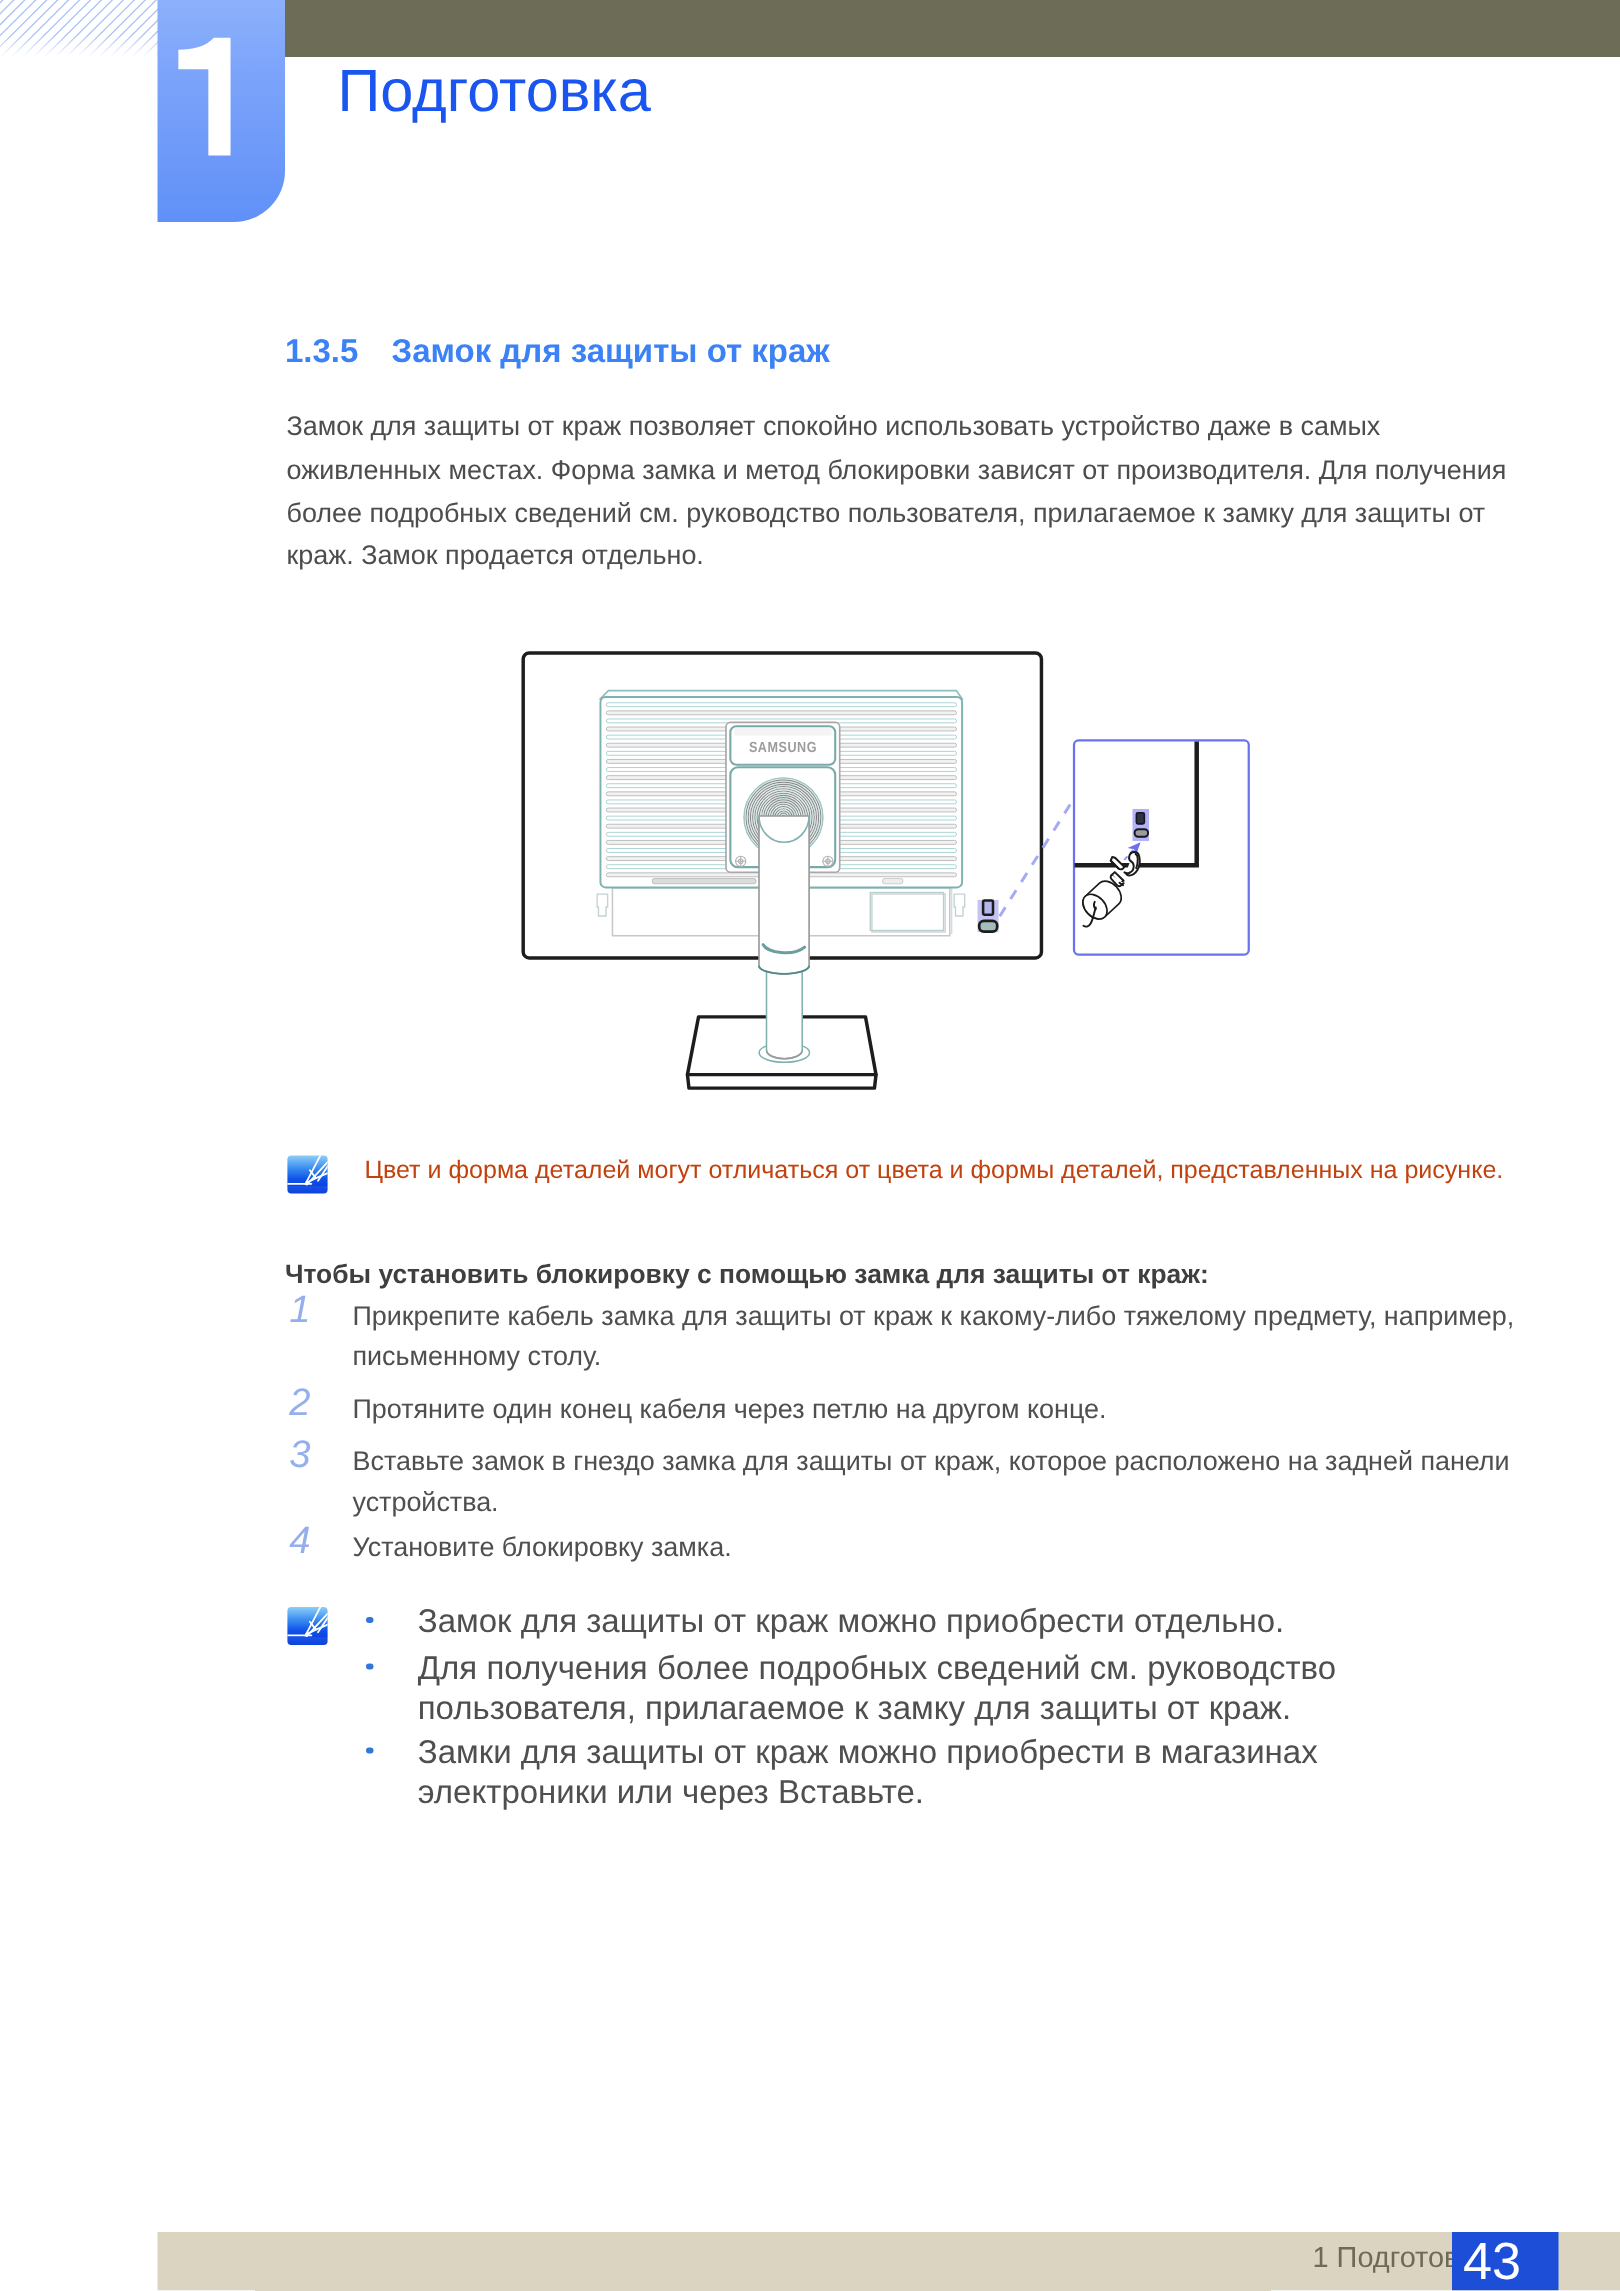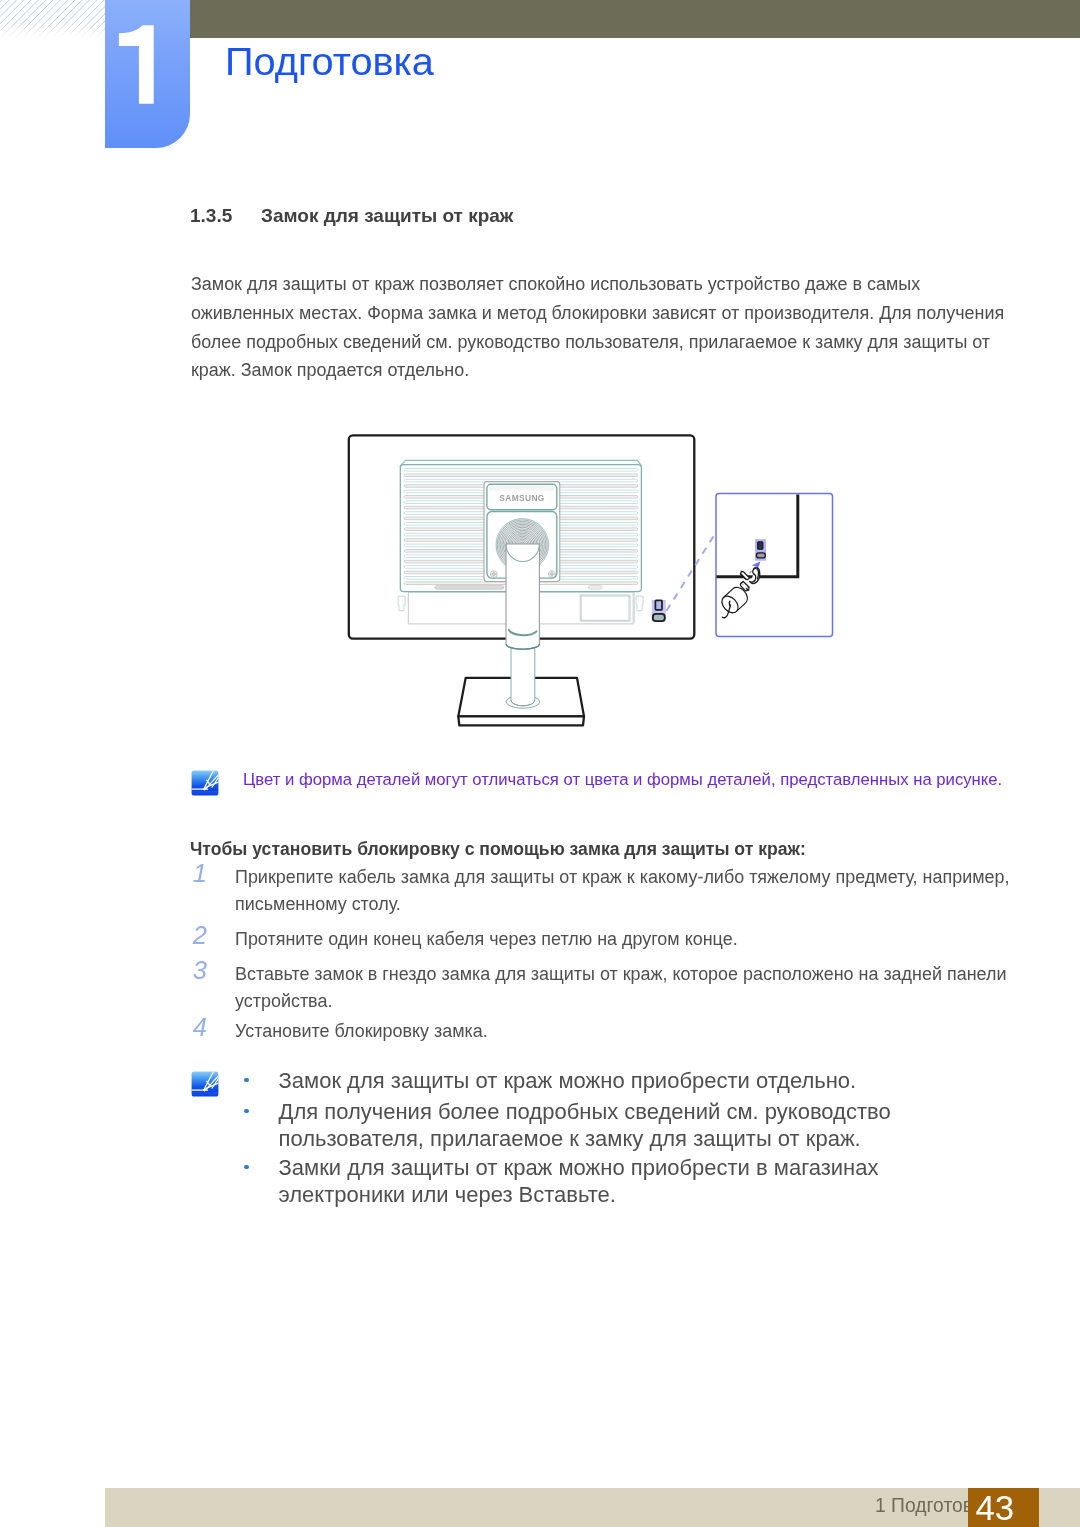--- a/index.html
+++ b/index.html
@@ -13,28 +13,28 @@
   #hatch{position:absolute;left:0;top:0;width:196px;height:38px;}
   #olive-bar{position:absolute;left:190px;top:0;width:890px;height:38px;background:#6d6c57;}
   #chapter-badge{position:absolute;left:105px;top:0;width:85px;height:148px;
       border-bottom-right-radius:34px;
       background:linear-gradient(180deg,#8cb0fb 0%,#7ba3fa 35%,#6090f8 100%);}
   #chapter-num{position:absolute;left:0;top:0;width:85px;height:148px;}
   #chapter-title{position:absolute;left:225px;top:39px;color:#1a55f0;font-size:39.7px;
       line-height:44px;font-weight:400;letter-spacing:0px;}
 
   
-  #sec-head{position:absolute;left:190px;top:205px;color:#404040;font-size:19px;font-weight:bold;}
+  #sec-head{position:absolute;left:190px;top:221px;color:#3b82f6;font-size:22px;font-weight:bold;}
   #sec-head .num{display:inline-block;width:71px;}
   #intro{position:absolute;left:191px;top:270px;width:830px;color:#4d4d4d;
       font-size:17.95px;line-height:28.8px;}
 
   
   .note-icon{position:absolute;}
-  .note-text{position:absolute;color:#6d28d9;font-size:16.7px;line-height:26.1px;}
+  .note-text{position:absolute;color:#c2410c;font-size:16.7px;line-height:26.1px;}
 
   #note1-text div{white-space:nowrap;}
 
   #proc-head{position:absolute;left:190px;top:839px;color:#3f3f3f;
       font-size:17.6px;font-weight:bold;letter-spacing:0px;}
 
   
   .step{position:absolute;left:190px;width:828px;}
   .step-n{position:absolute;left:0px;top:-4px;width:17px;text-align:right;
       color:#95aeec;font-size:25.5px;line-height:27.2px;font-style:italic;font-weight:400;
@@ -42,21 +42,21 @@
   .step-t{margin-left:45px;color:#4f4f4f;font-size:17.95px;line-height:27.2px;}
 
   
   .bullet{position:absolute;left:242px;width:752px;}
   .bdot{position:absolute;left:2.4px;top:11px;width:4.6px;height:4.6px;border-radius:50%;background:#3177d6;}
   .btxt{margin-left:36.5px;color:#4f4f4f;font-size:22px;line-height:27.3px;}
 
   
   #footer-bar{position:absolute;left:105px;top:1487.7px;width:975px;height:39.3px;background:#dad4c1;}
   #footer-label{position:absolute;left:835px;top:1494.5px;color:#6e6a56;font-size:19.3px;margin-left:40px;}
-  #page-box{position:absolute;left:967.5px;top:1487.7px;width:71px;height:39.3px;background:#a16207;}
+  #page-box{position:absolute;left:967.5px;top:1487.7px;width:71px;height:39.3px;background:#1d4ed8;}
   #page-num{position:absolute;left:0;top:0px;width:54.5px;text-align:center;color:#fff;font-size:34.8px;line-height:39px;}
 
   
   #figure{position:absolute;left:340px;top:420px;width:510px;height:320px;}
 </style>
 </head>
 <body>
 
 <div class="page">
 

